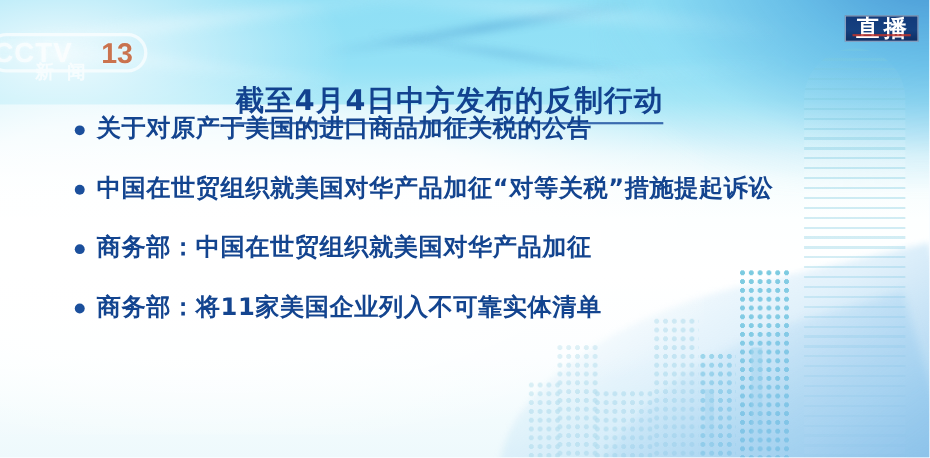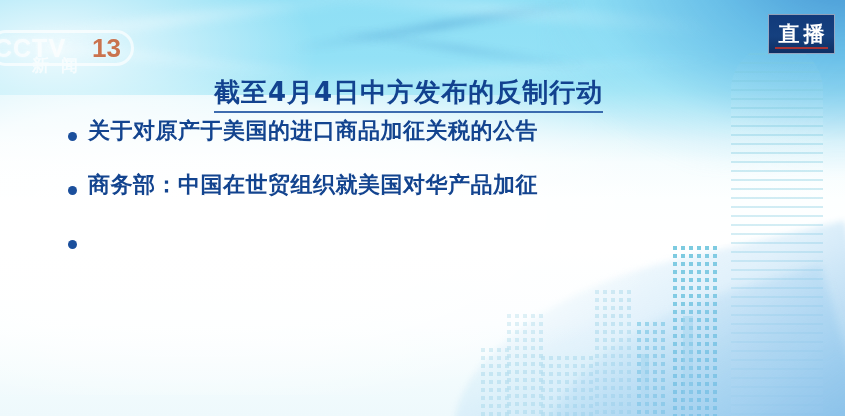--- a/index.html
+++ b/index.html
@@ -134,21 +134,21 @@
   }
   .cctv-sub{
     position:absolute;left:44px;top:24px;
     font-size:17px;font-weight:700;letter-spacing:12px;
     color:rgba(255,255,255,.95);
   }
 
   
   .live-badge{
     position:absolute;right:10px;top:14px;
-    width:67px;height:40px;
+    width:67px;height:24px;
     background:linear-gradient(180deg,#123a7a 0%,#15407f 55%,#0f2f63 100%);
     border:1px solid rgba(255,255,255,.55);
     box-sizing:border-box;
     display:flex;align-items:center;justify-content:center;
   }
   .live-badge span{
     color:#ffffff;font-size:21px;font-weight:700;letter-spacing:4px;
     line-height:1;padding-left:4px;
     font-family:"DejaVu Sans","Liberation Sans",sans-serif;
   }
@@ -171,21 +171,21 @@
   }
   .title-rule{
     margin-top:3px;height:2px;background:#2a5ca6;opacity:.9;
   }
 
   
   .bullets{
     position:absolute;left:68px;top:104px;width:740px;
   }
   .bullet-row{
-    display:flex;align-items:center;
+    display:flex;align-items:flex-start;
     height:54px;
   }
   .dot{
     width:9px;height:9px;border-radius:50%;
     background:#1b4f9c;
     margin-top:10px;margin-right:11px;flex:0 0 auto;
   }
   .bullet-text{
     font-size:22px;font-weight:700;
     color:#13448f;
@@ -243,20 +243,25 @@
     <div class="title-rule"></div>
   </div>
 
   <div class="bullets">
     <div class="bullet-row">
       <div class="dot"></div>
       <div class="bullet-text">关于对原产于美国的进口商品加征关税的公告</div>
     </div>
     <div class="bullet-row">
       <div class="dot"></div>
+      <div class="bullet-text">中国在世贸组织就美国对华产品加征“对等关税”措施提起诉讼</div>
+    </div>
+    <div class="bullet-row">
+      <div class="dot"></div>
       <div class="bullet-text">商务部：中国在世贸组织就美国对华产品加征</div>
     </div>
     <div class="bullet-row">
       <div class="dot"></div>
+      <div class="bullet-text">商务部：将11家美国企业列入不可靠实体清单</div>
     </div>
   </div>
 
 </div>
 
 </body></html>

